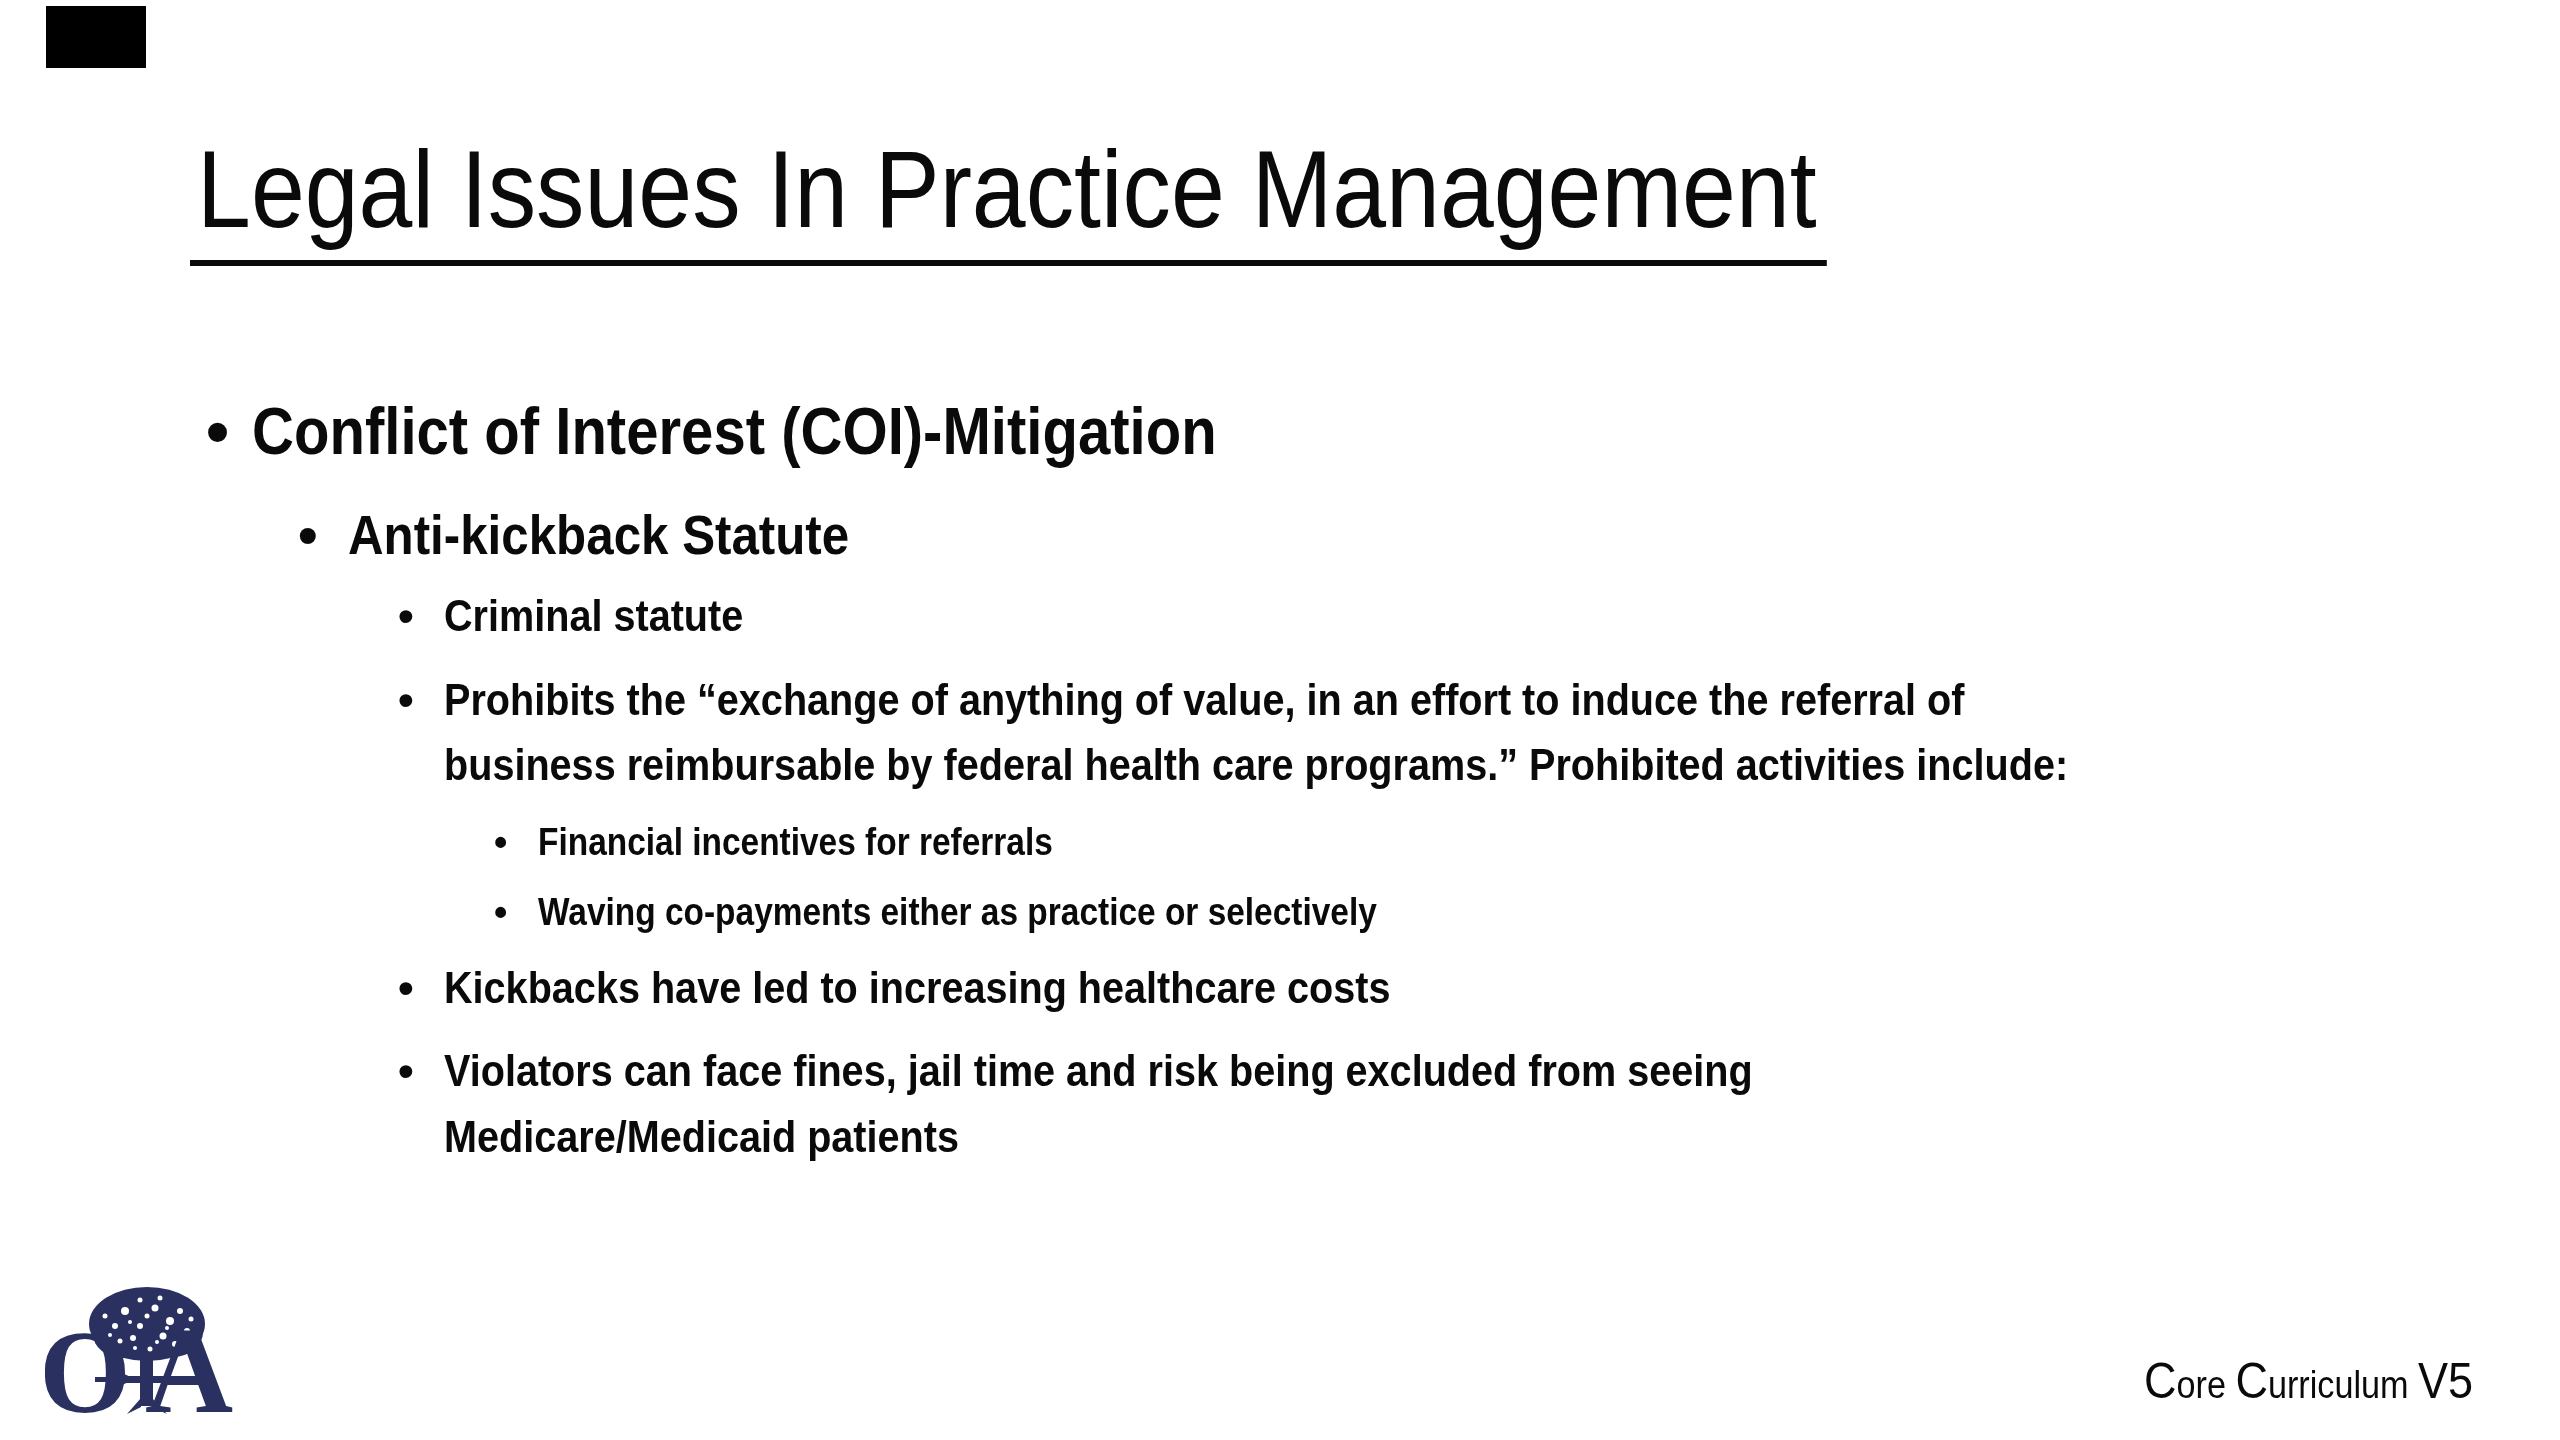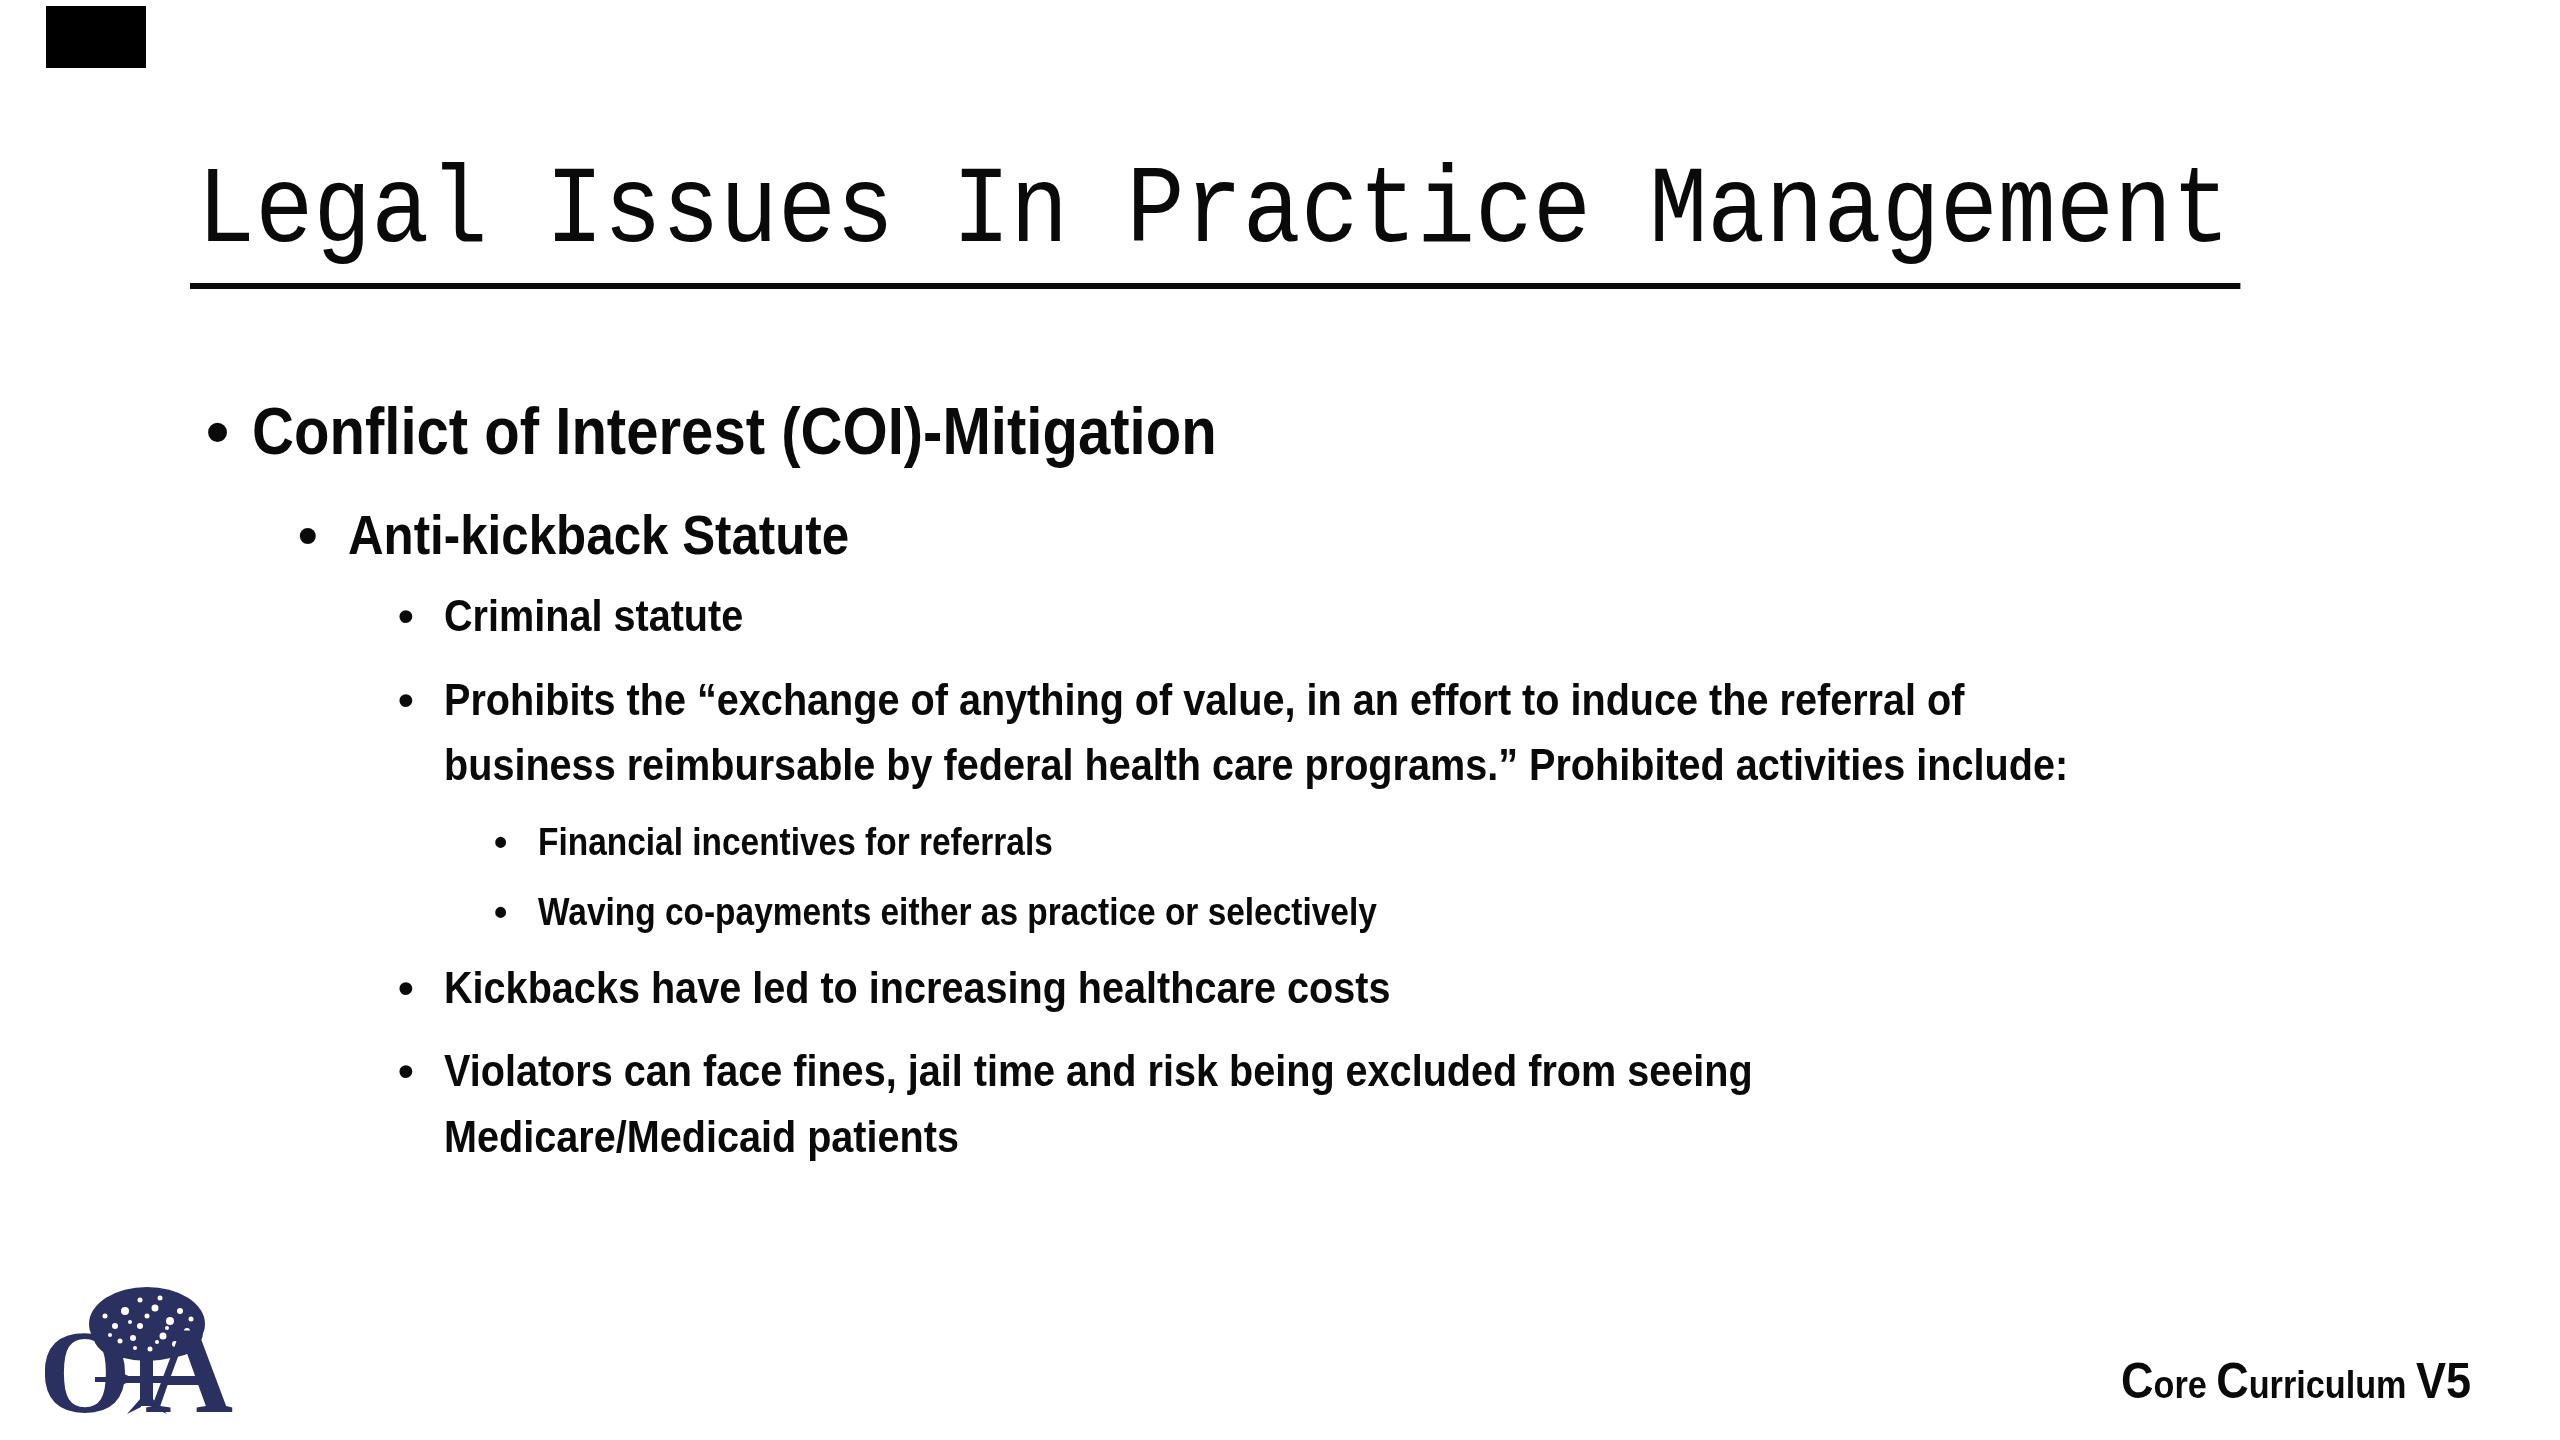--- a/index.html
+++ b/index.html
@@ -12,24 +12,23 @@
     color:#0a0a0a;
   }
   .corner-bar{
     position:absolute;left:46px;top:6px;width:100px;height:62px;
     background:#000000;
   }
   .cond{display:inline-block;transform:scaleX(0.88);transform-origin:0 50%;}
   .cond9{display:inline-block;transform:scaleX(0.9);transform-origin:0 50%;}
 
   .title{
-    position:absolute;left:198px;top:157px;
+    position:absolute;left:198px;top:134px;
     font-size:110px;font-weight:400;line-height:1;
     white-space:nowrap;
-    font-family:Liberation Mono, monospace;
   }
   .title .t-inner{
     display:inline-block;transform:scaleX(0.88);transform-origin:0 50%;
     border-bottom:6px solid #0a0a0a;
     padding:0 12px 16px 8px;margin-left:-8px;
   }
 
   .content{
     position:absolute;left:198px;top:390px;width:2330px;
   }
@@ -43,21 +42,21 @@
   .lvl3{font-size:45px;line-height:1.45;padding-left:200px;margin-bottom:18px;}
   .lvl3 .marker{width:46px;}
   .lvl4{font-size:38px;line-height:1.45;padding-left:296px;margin-bottom:15px;}
   .lvl4 .marker{width:44px;}
 
   .logo{
     position:absolute;left:45px;top:1286px;width:212px;height:138px;
   }
   .version{
     position:absolute;right:50px;top:1352px;
-    font-weight:700;white-space:nowrap;
+    font-weight:400;white-space:nowrap;
   }
   .version .big{font-size:50px;}
   .version .small{font-size:38px;}
 </style>
 </head>
 <body>
 
 <div class="slide">
 
   <div class="corner-bar"></div>

